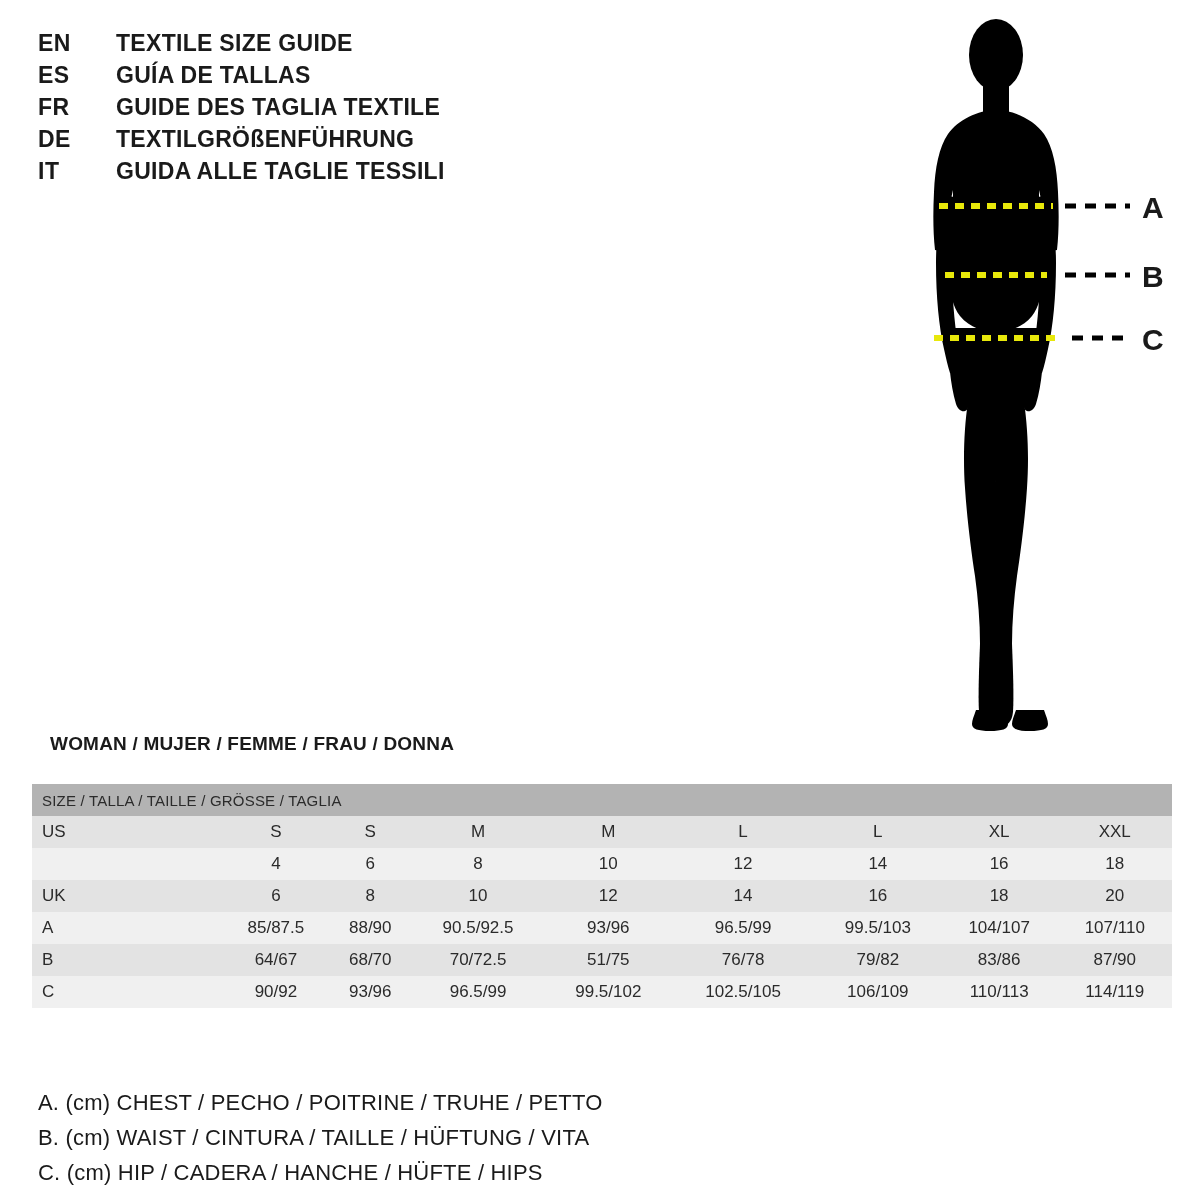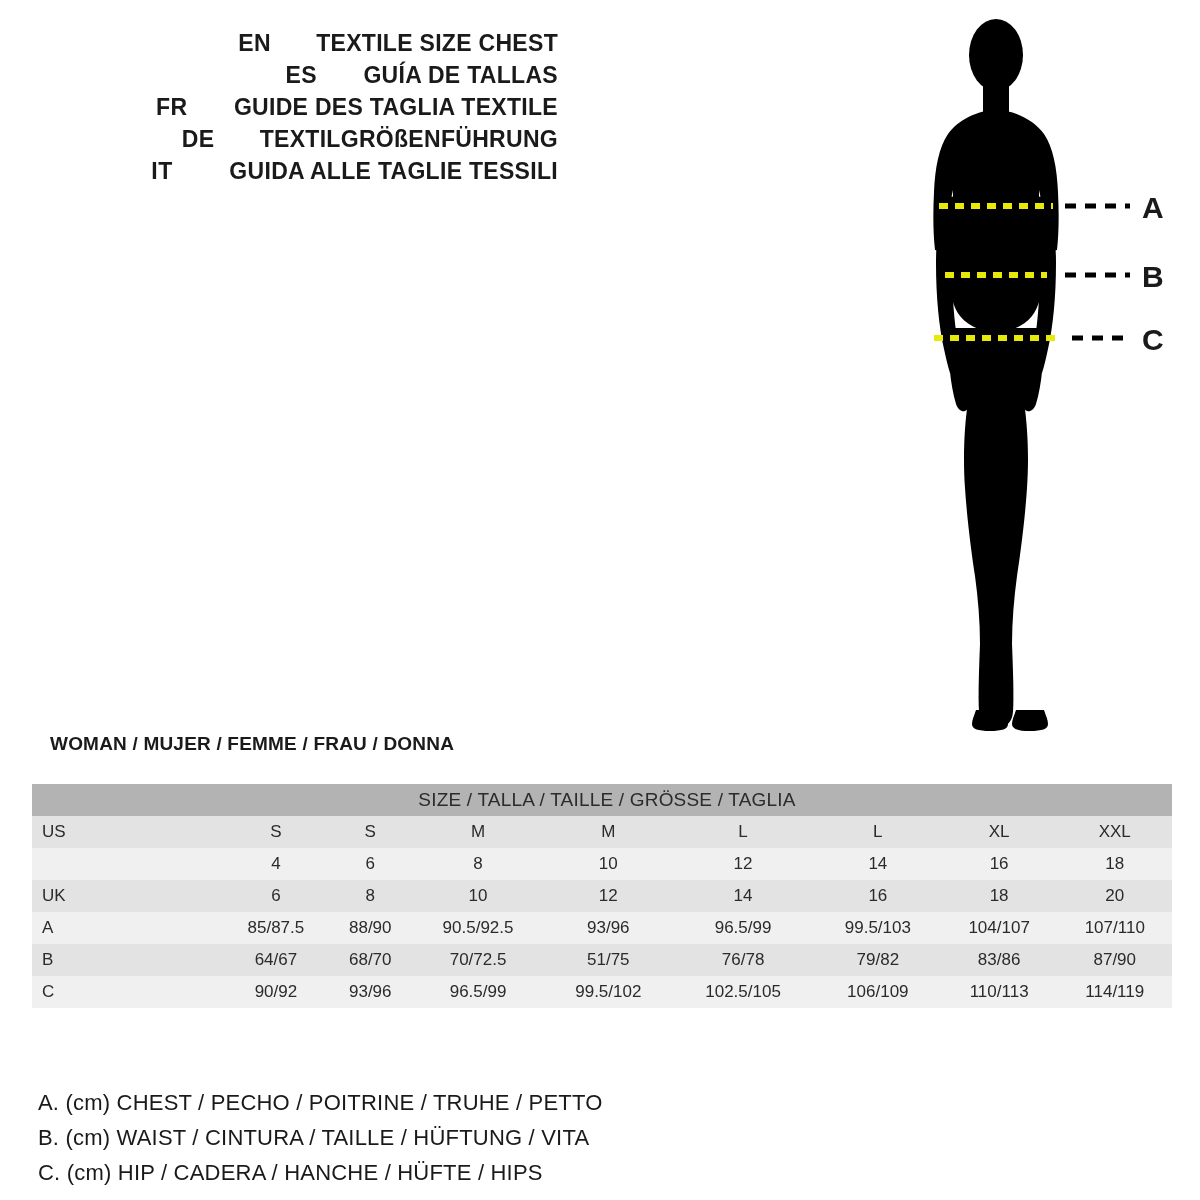--- a/index.html
+++ b/index.html
@@ -21,21 +21,20 @@
     position: absolute;
     left: 38px;
     top: 30px;
     width: 520px;
   }
   .title-row {
     display: flex;
     align-items: baseline;
     margin-bottom: 2px;
     height: 30px;
-    justify-content: flex-end;
   }
   .title-lang {
     width: 78px;
     flex: 0 0 78px;
     font-size: 23px;
     font-weight: bold;
     letter-spacing: 0.5px;
     color: #1a1a1a;
   }
   .title-text {
@@ -88,23 +87,23 @@
   }
   .size-table .rowhead {
     text-align: left;
     padding-left: 10px;
     width: 180px;
   }
   .hdr-row {
     background: #b3b3b3;
   }
   .hdr-row th {
-    text-align: center;
+    text-align: left;
     padding-left: 10px;
-    font-size: 19px;
+    font-size: 15px;
     color: #2b2b2b;
     letter-spacing: 0.2px;
   }
   .row-alt-a { background: #f0f0f0; }
   .row-alt-b { background: #e3e3e3; }
 
   
   .legend {
     position: absolute;
     left: 38px;
@@ -118,21 +117,21 @@
     letter-spacing: 0.2px;
     white-space: nowrap;
   }
 </style>
 </head>
 <body>
 
 <div class="title-block">
   <div class="title-row">
     <span class="title-lang">EN</span>
-    <span class="title-text">TEXTILE SIZE CHEST</span>
+    <span class="title-text">TEXTILE SIZE GUIDE</span>
   </div>
   <div class="title-row">
     <span class="title-lang">ES</span>
     <span class="title-text">GUÍA DE TALLAS</span>
   </div>
   <div class="title-row">
     <span class="title-lang">FR</span>
     <span class="title-text">GUIDE DES TAGLIA TEXTILE</span>
   </div>
   <div class="title-row">

